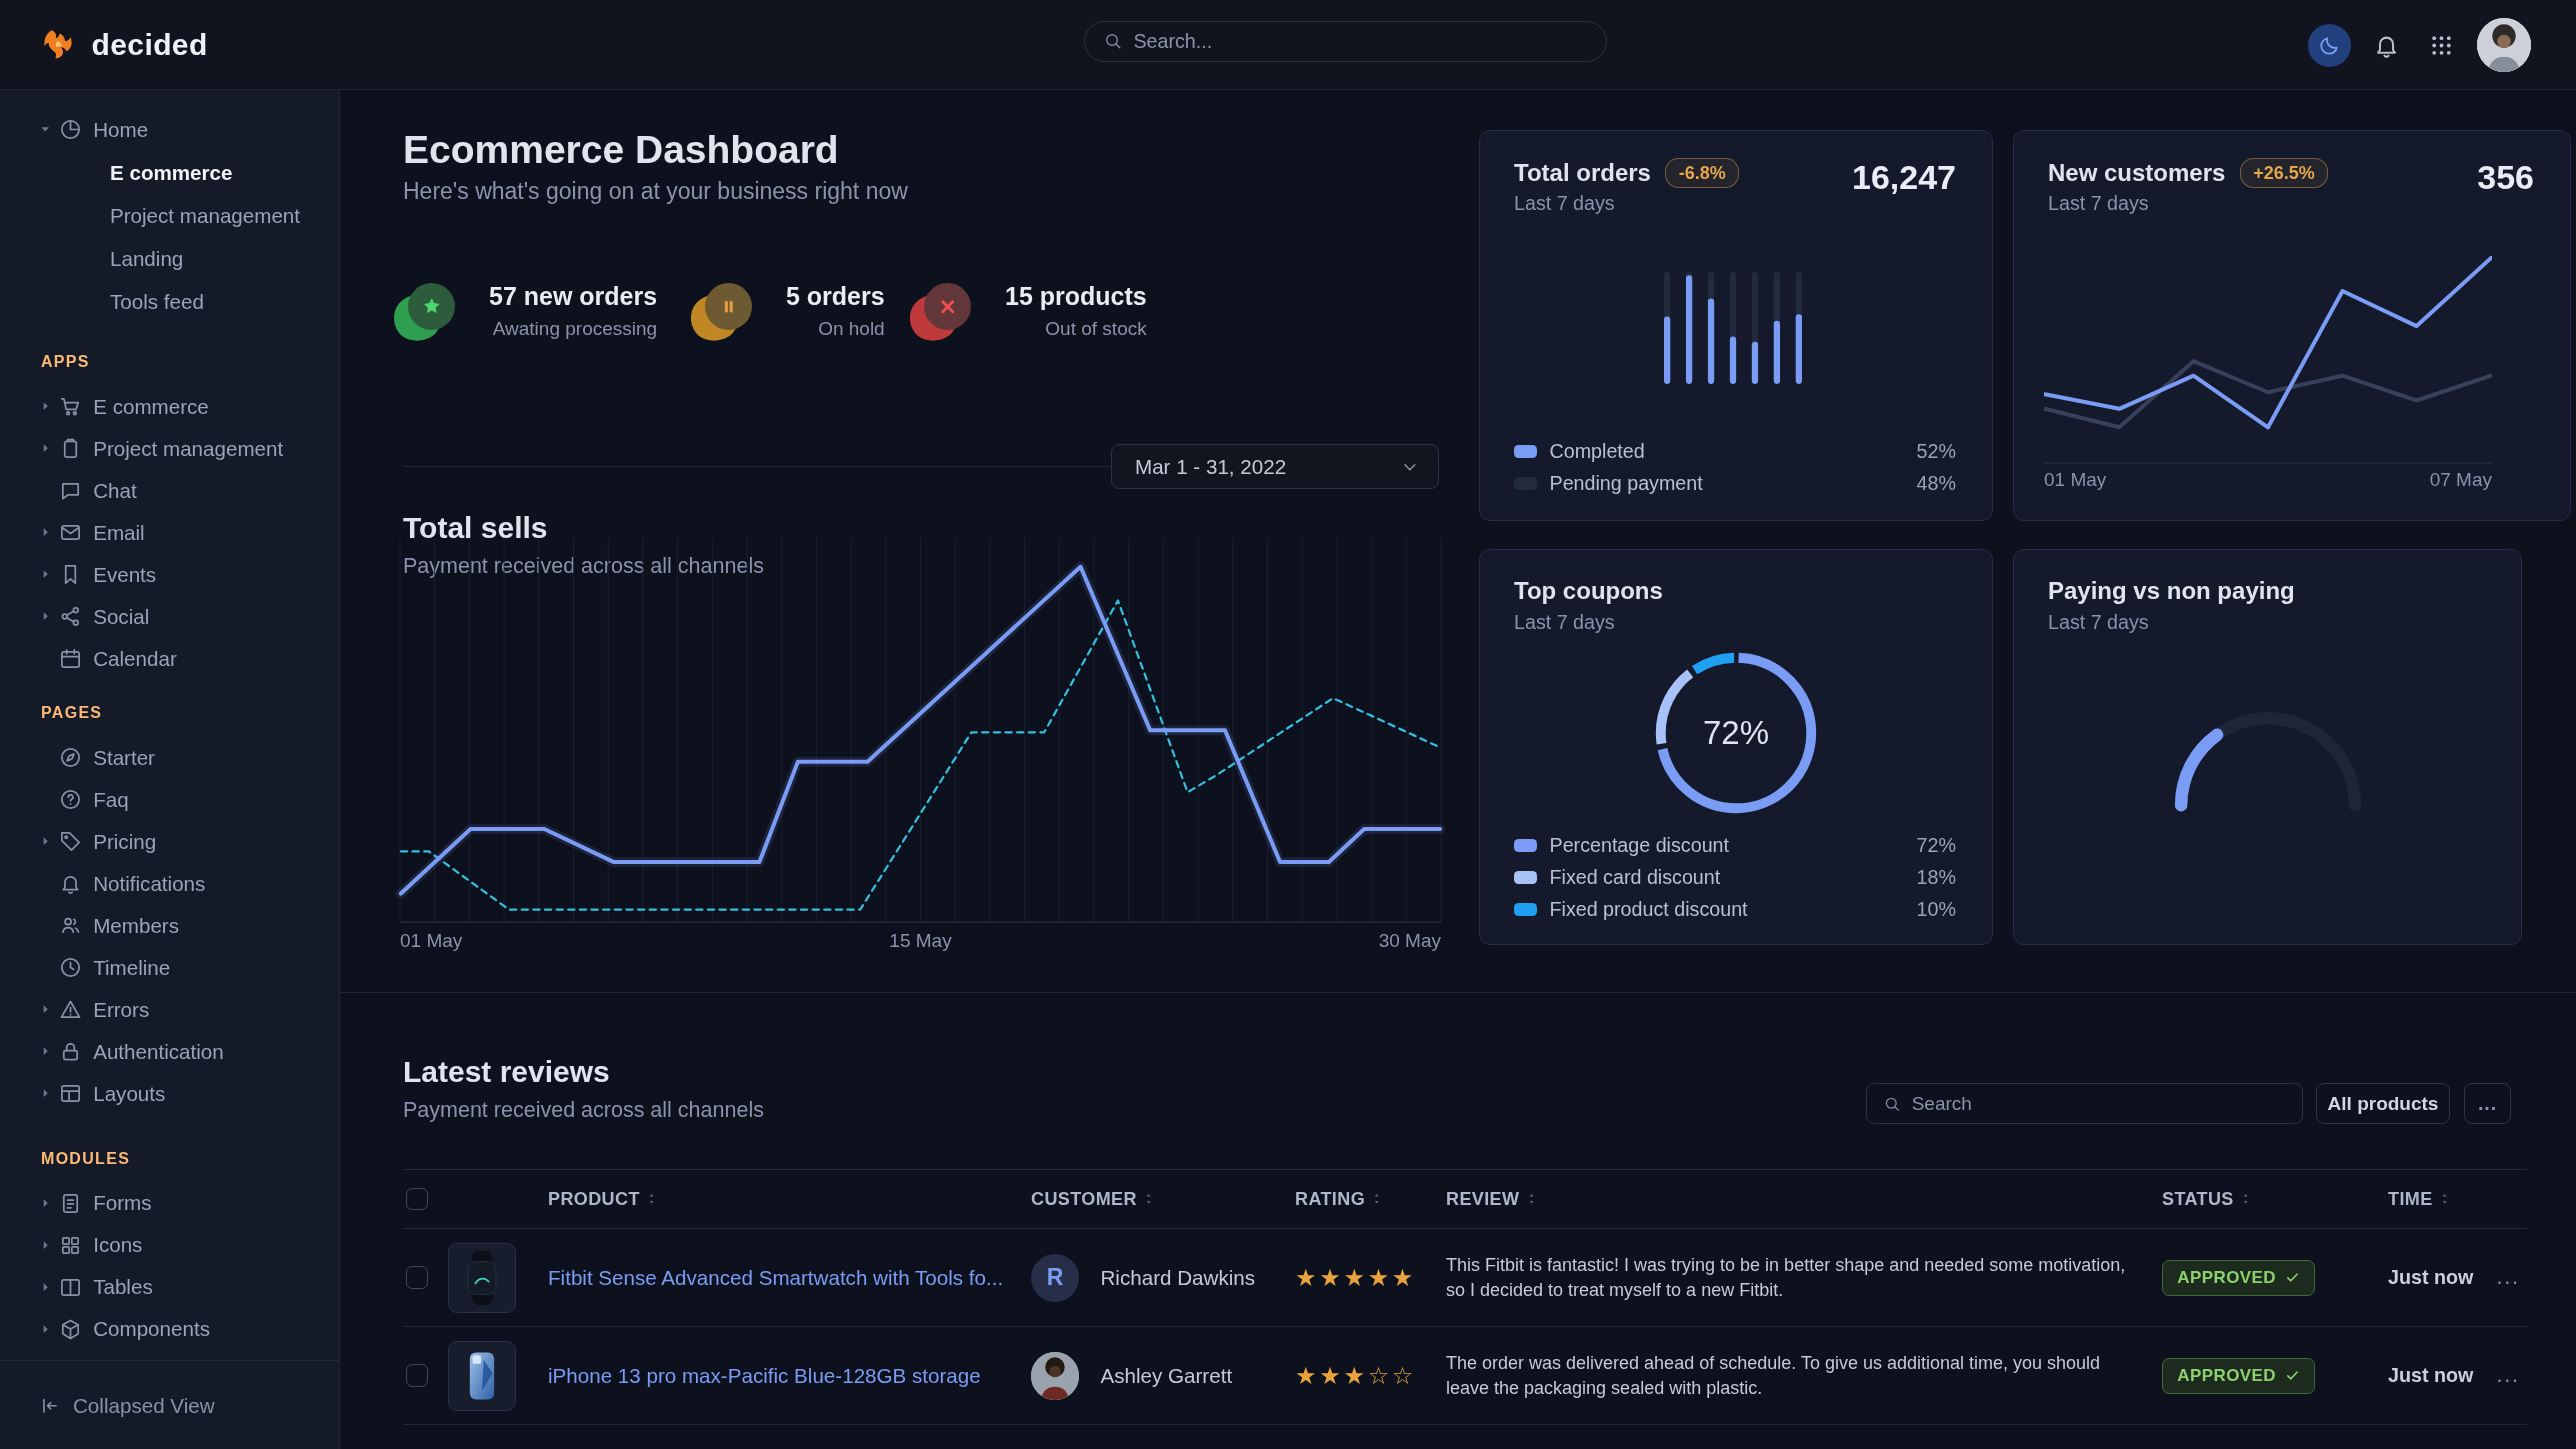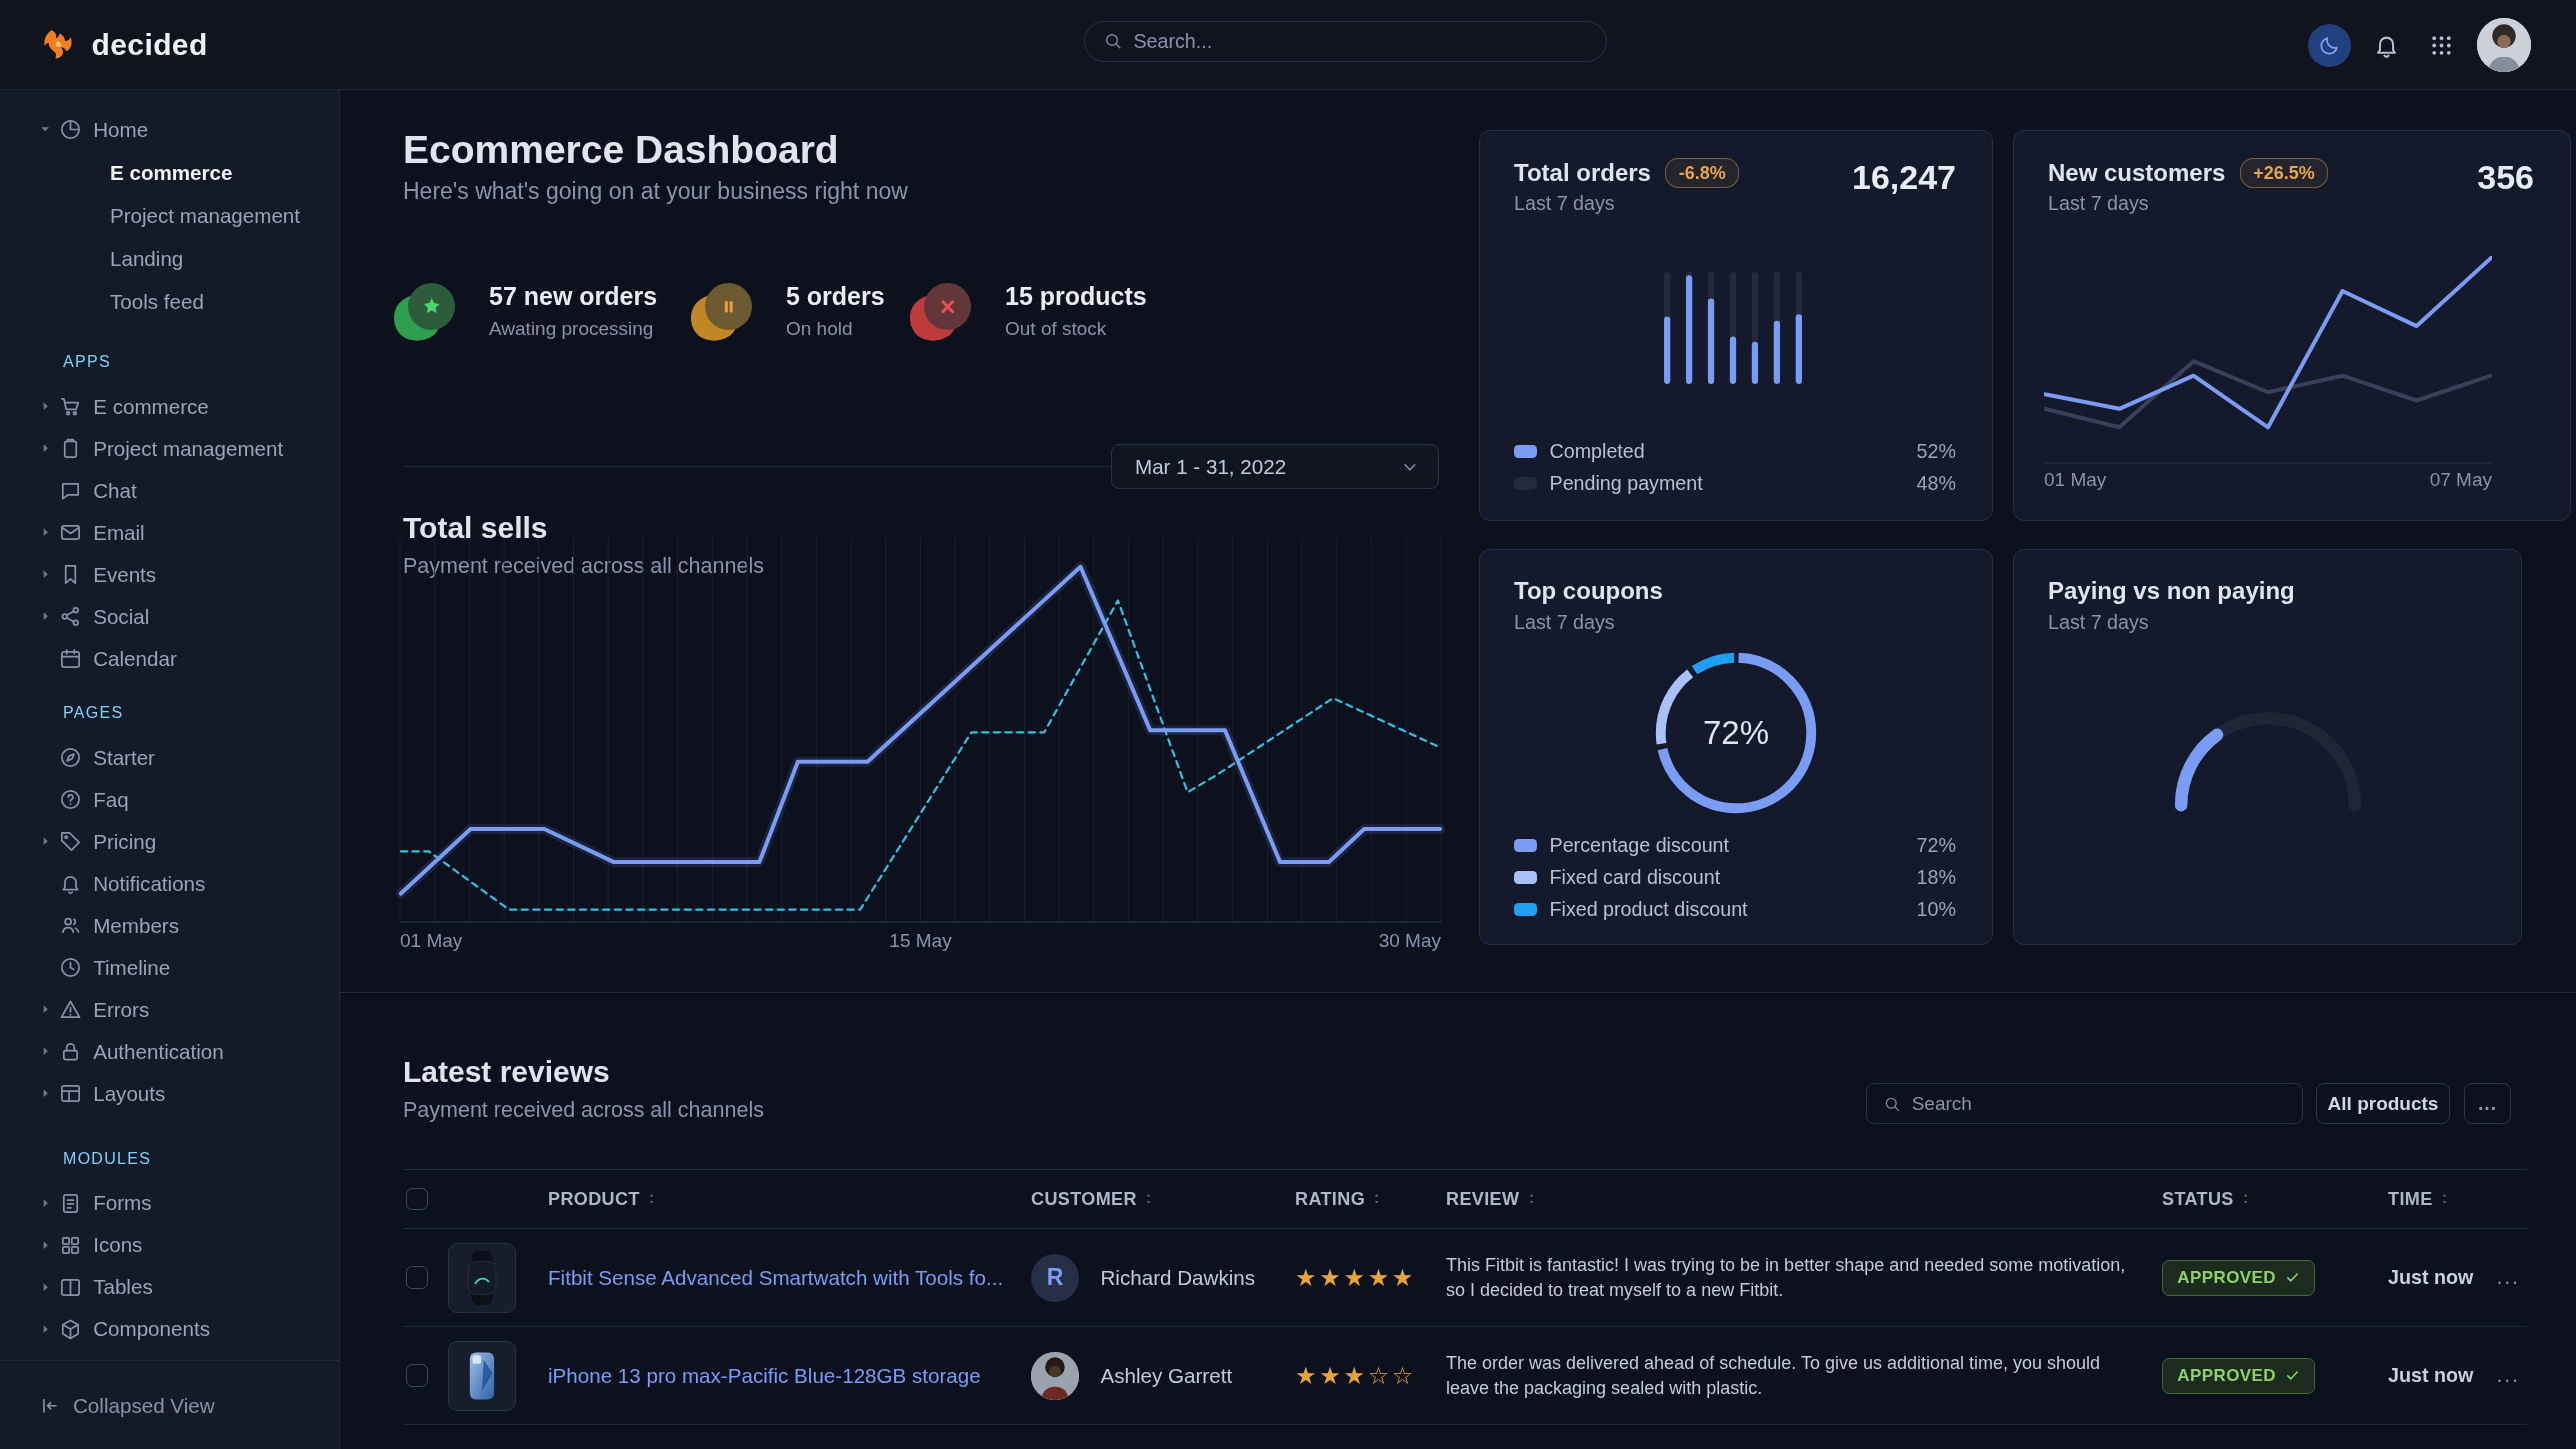--- a/index.html
+++ b/index.html
@@ -20,42 +20,42 @@
   .theme-btn .ico { width:23px; height:23px; }
   .icon-btn { width:39px; height:39px; background:transparent; border:none; color:#b6bdcd; display:flex; align-items:center; justify-content:center; cursor:pointer; }
   .icon-btn .ico { width:27px; height:27px; }
   .avatar-nav { width:54px; height:54px; border-radius:50%; overflow:hidden; cursor:pointer; background:#cdd0d8; }
   .avatar-nav svg { width:100%; height:100%; display:block; }
   .ico svg { width:100%; height:100%; display:block; }
 
   
   .sidebar { position:absolute; top:90px; left:0; width:340px; height:1360px; background:#151a28; border-right:1.3px solid #222839; }
   .side-scroll { position:absolute; top:0; left:0; right:0; bottom:90px; padding-top:18px; overflow:hidden; }
-  .section-label { height:23px; line-height:23px; padding-left:63px; font-size:16px; font-weight:400; letter-spacing:1.3px; color:#7dd3fc; }
+  .section-label { height:23px; line-height:23px; padding-left:41px; font-size:16px; font-weight:700; letter-spacing:1.3px; color:#fdba74; }
   .sl-apps { margin-top:27px; margin-bottom:12.5px; }
   .sl-pages { margin-top:21.5px; margin-bottom:12.5px; }
   .sl-modules { margin-top:32px; margin-bottom:12.5px; }
   .side-item { height:42px; display:flex; align-items:center; cursor:pointer; color:#9aa3b8; }
   .side-item .caret { width:14.3px; height:14.3px; margin-left:38px; color:#6e7790; flex:0 0 auto; }
   .side-item .no-caret { width:14.3px; margin-left:38px; flex:0 0 auto; }
   .side-item .ico { width:23px; height:23px; margin-left:7.2px; color:#8891a7; flex:0 0 auto; }
   .side-item .lbl { margin-left:10.7px; font-size:20.6px; }
   .side-child { height:43px; line-height:43px; padding-left:110px; font-size:20.6px; color:#9aa3b8; cursor:pointer; }
   .side-child.active { color:#f2f4f9; font-weight:700; }
   .home-row { height:43px; }
   .sidebar-footer { position:absolute; bottom:0; left:0; width:340px; height:90px; border-top:1.3px solid #232a3c; display:flex; align-items:center; gap:12.5px; padding-left:39px; color:#8891a7; cursor:pointer; }
   .sidebar-footer .ico { width:21.5px; height:21.5px; }
   .sidebar-footer span.txt { font-size:20.6px; }
 
   
   .main { position:absolute; top:90px; left:340px; width:2236px; height:1360px; background:#0d111d; }
   .page-title { position:absolute; left:63px; top:38px; font-size:39px; font-weight:700; color:#dfe4ef; }
   .page-subtitle { position:absolute; left:63px; top:88px; font-size:23px; color:#8a93ab; }
 
-  .stat { position:absolute; top:179px; display:flex; align-items:flex-start; gap:23px; }
+  .stat { position:absolute; top:179px; display:flex; align-items:flex-start; gap:23px;text-align:right; }
   .stat-icon { position:relative; width:72px; height:82px; }
   .stat-blob { position:absolute; left:0; top:25px; width:47px; height:47px; border-radius:58% 42% 55% 45% / 50% 55% 45% 50%; transform:rotate(15deg); }
   .stat-circle { position:absolute; left:14.3px; top:14.3px; width:47px; height:47px; border-radius:50%; display:flex; align-items:center; justify-content:center; }
   .stat-circle .ico { width:21.5px; height:21.5px; }
   .s-green .stat-blob { background:#2e9e4f; } .s-green .stat-circle { background:#2d5c3c; color:#4ad66c; }
   .s-orange .stat-blob { background:#c08724; } .s-orange .stat-circle { background:#6d5a33; color:#ea9d3e; }
   .s-red .stat-blob { background:#bf3a3a; } .s-red .stat-circle { background:#63373a; color:#ef5050; }
   .stat-value { font-size:25px; font-weight:700; color:#e8ecf4; margin-top:12.5px; }
   .stat-label { font-size:19px; color:#8a93ab; margin-top:7.2px; }
   .stats-divider { position:absolute; left:63px; top:376px; width:1038px; height:1.3px; background:#20273a; }

